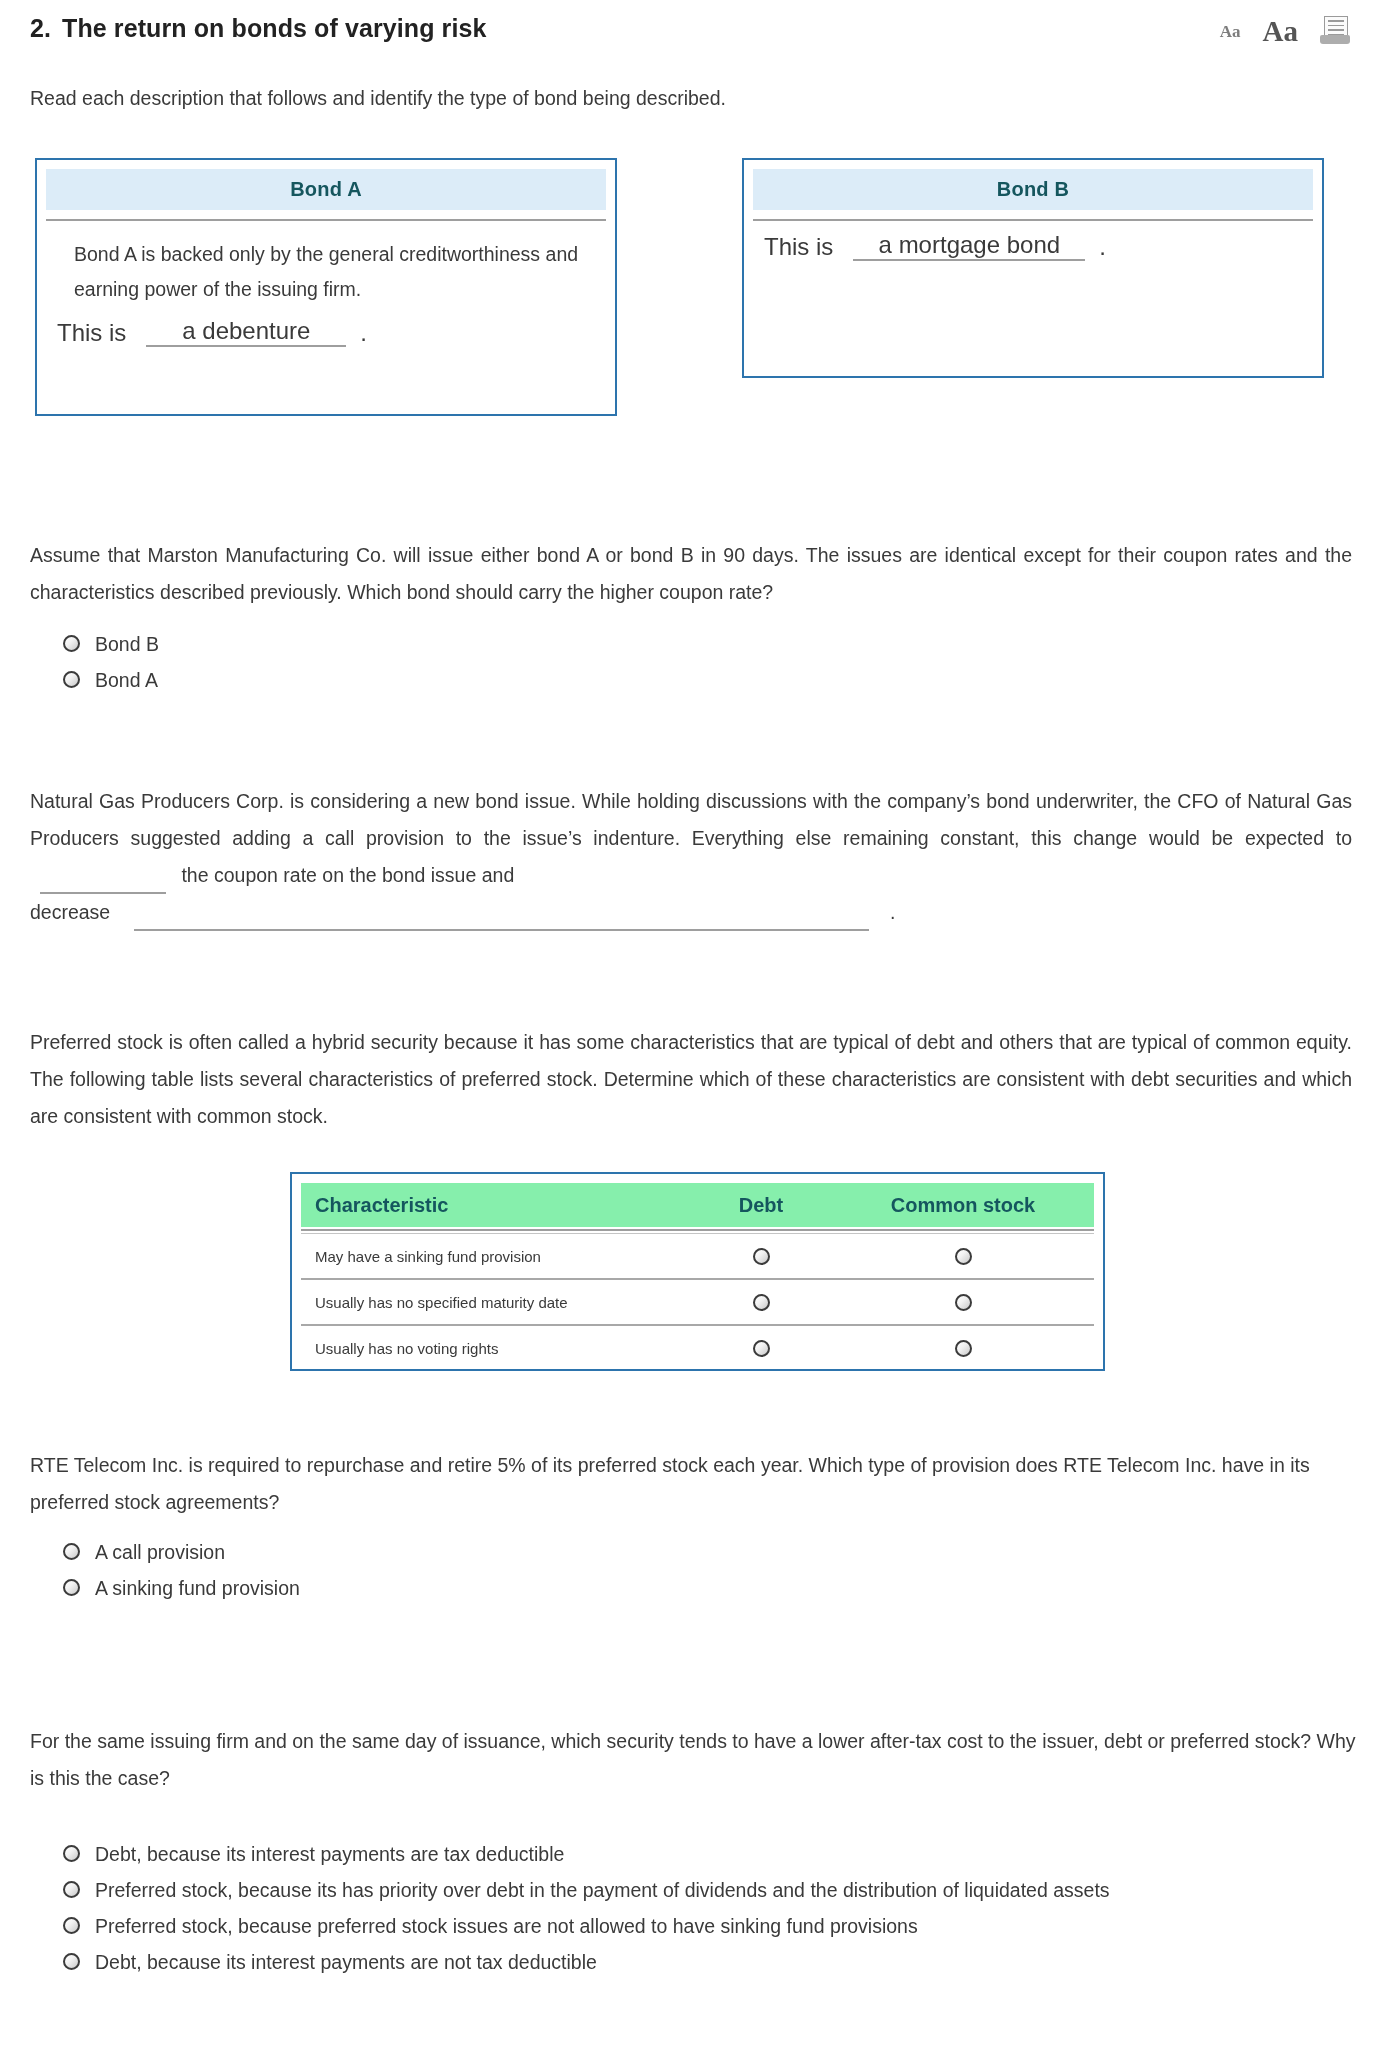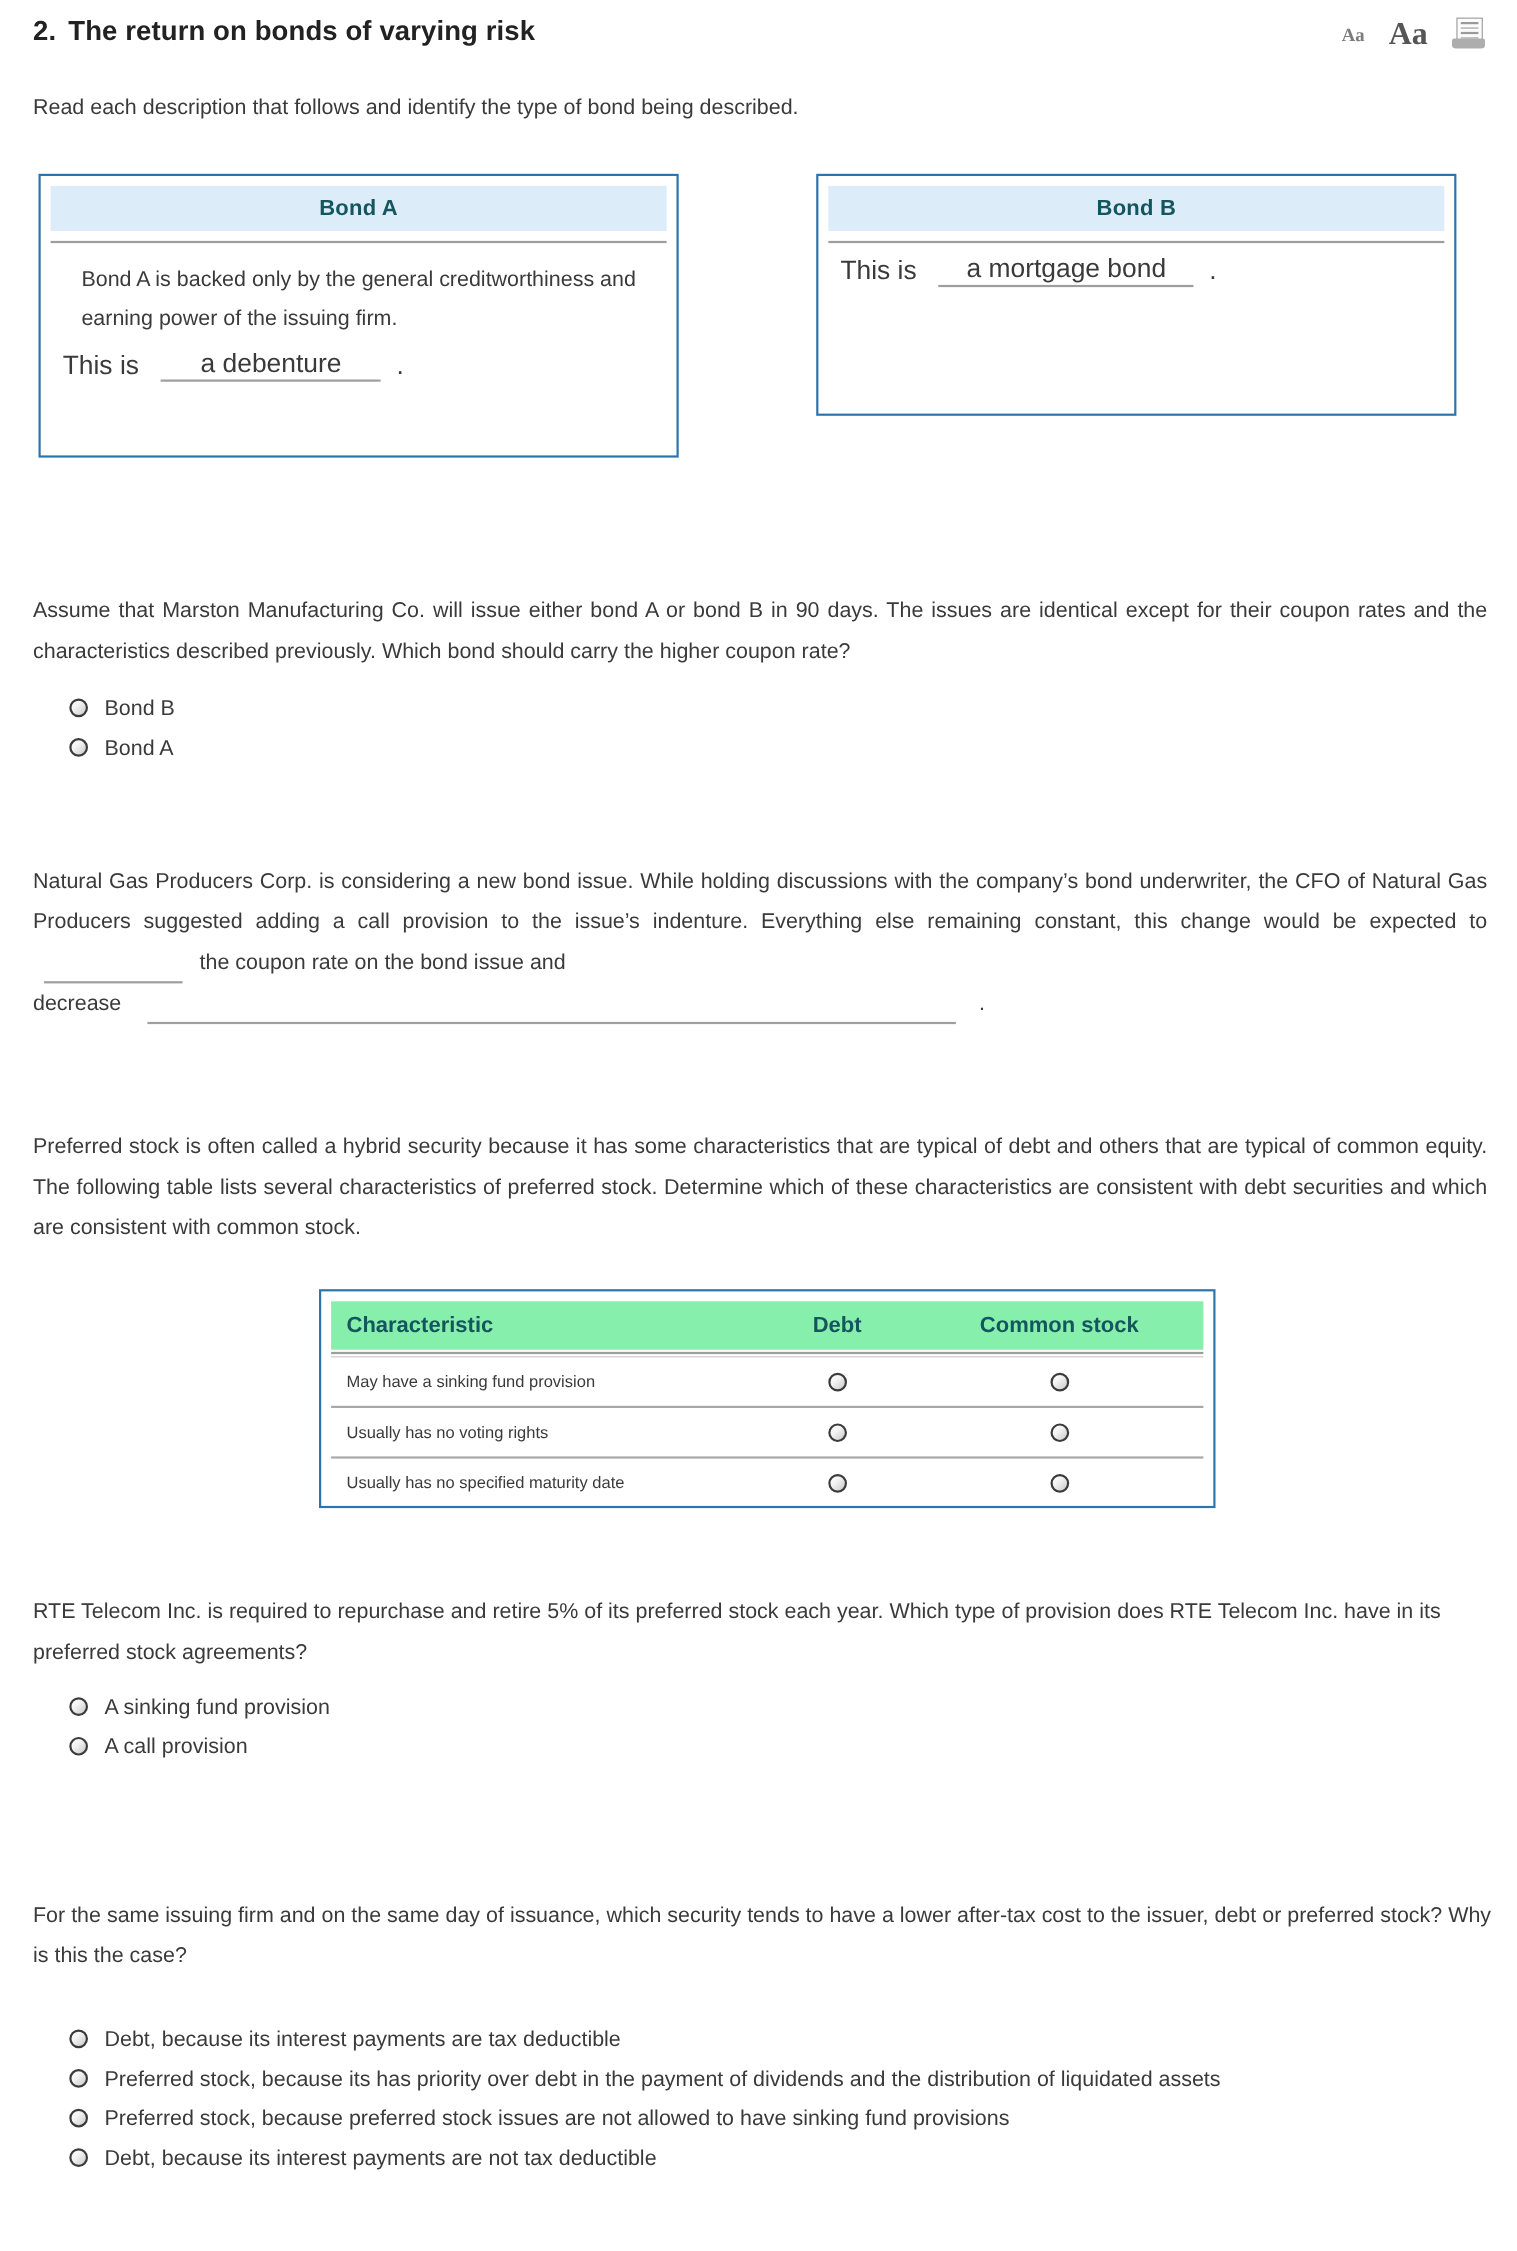--- a/index.html
+++ b/index.html
@@ -306,51 +306,51 @@
     <div class="trow">
       <div class="c-char">May have a sinking fund provision</div>
       <div class="c-debt">
           <span class="radio"></span>
         </div>
       <div class="c-common">
           <span class="radio"></span>
         </div>
     </div>
     <div class="trow">
+      <div class="c-char">Usually has no specified maturity date</div>
+      <div class="c-debt">
+          <span class="radio"></span>
+        </div>
+      <div class="c-common">
+          <span class="radio"></span>
+        </div>
+    </div>
+    <div class="trow">
       <div class="c-char">Usually has no voting rights</div>
       <div class="c-debt">
           <span class="radio"></span>
         </div>
       <div class="c-common">
           <span class="radio"></span>
         </div>
     </div>
-    <div class="trow">
-      <div class="c-char">Usually has no specified maturity date</div>
-      <div class="c-debt">
-          <span class="radio"></span>
-        </div>
-      <div class="c-common">
-          <span class="radio"></span>
-        </div>
-    </div>
 
   </div>
 
   <div class="para nojustify" style="left:30px; top:1447px; width:1322px;">RTE Telecom Inc. is required to repurchase and retire 5% of its preferred stock each year. Which type of provision does RTE Telecom Inc. have in its preferred stock agreements?</div>
 
   <div class="optlist" style="left:63px; top:1537px; width:1280px;">
     <div class="opt">
       <span class="radio"></span>
+      <span class="opt-label">A call provision</span>
+    </div>
+    <div class="opt">
+      <span class="radio"></span>
       <span class="opt-label">A sinking fund provision</span>
     </div>
-    <div class="opt">
-      <span class="radio"></span>
-      <span class="opt-label">A call provision</span>
-    </div>
   </div>
 
   <div class="para nojustify" style="left:30px; top:1723px; width:1330px;">For the same issuing firm and on the same day of issuance, which security tends to have a lower after-tax cost to the issuer, debt or preferred stock? Why is this the case?</div>
 
   <div class="optlist" style="left:63px; top:1839px; width:1280px;">
     <div class="opt">
       <span class="radio"></span>
       <span class="opt-label">Debt, because its interest payments are tax deductible</span>
     </div>
     <div class="opt">

